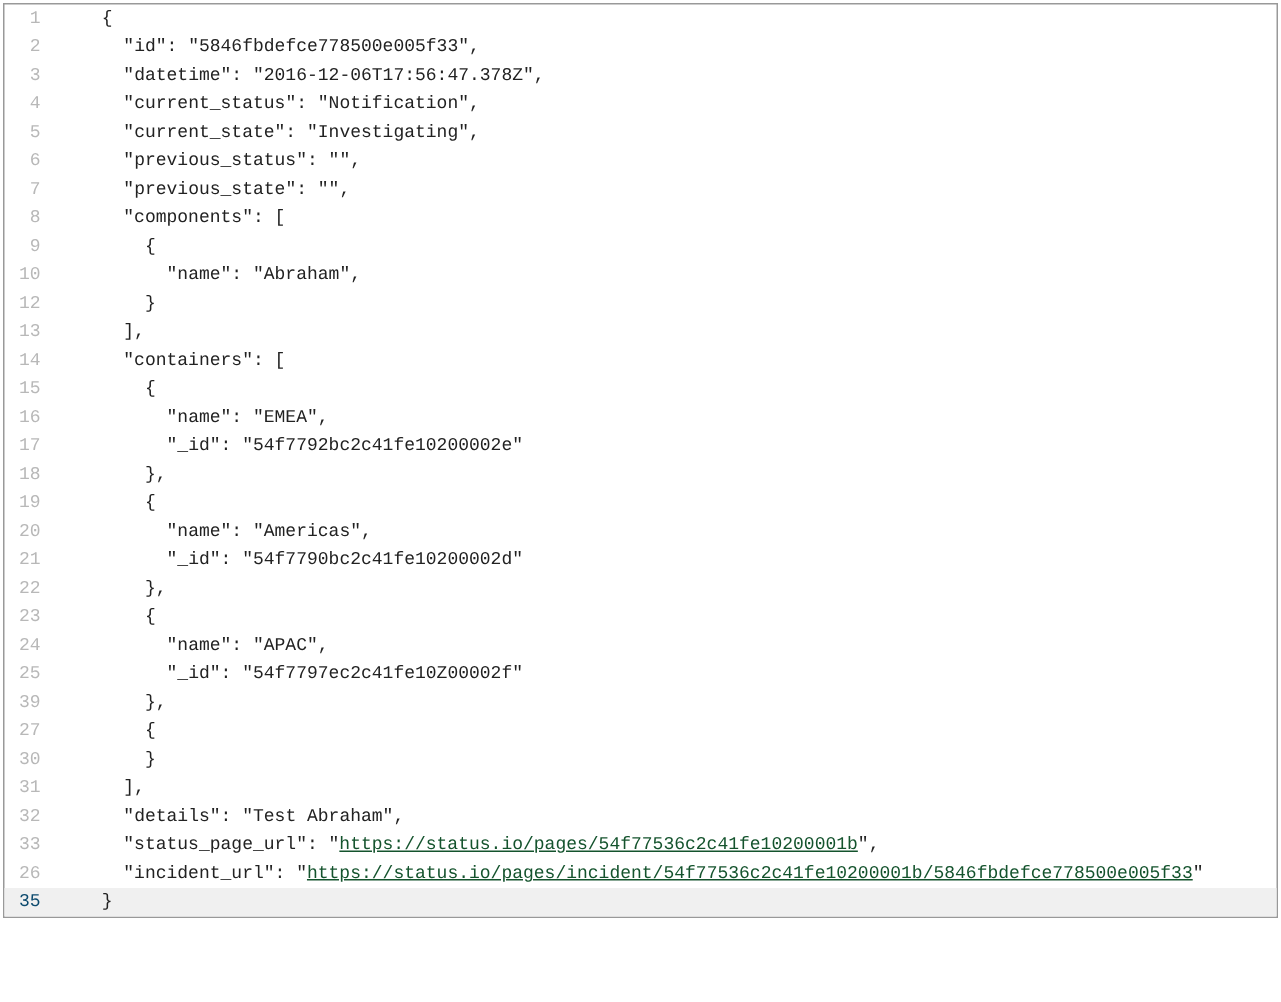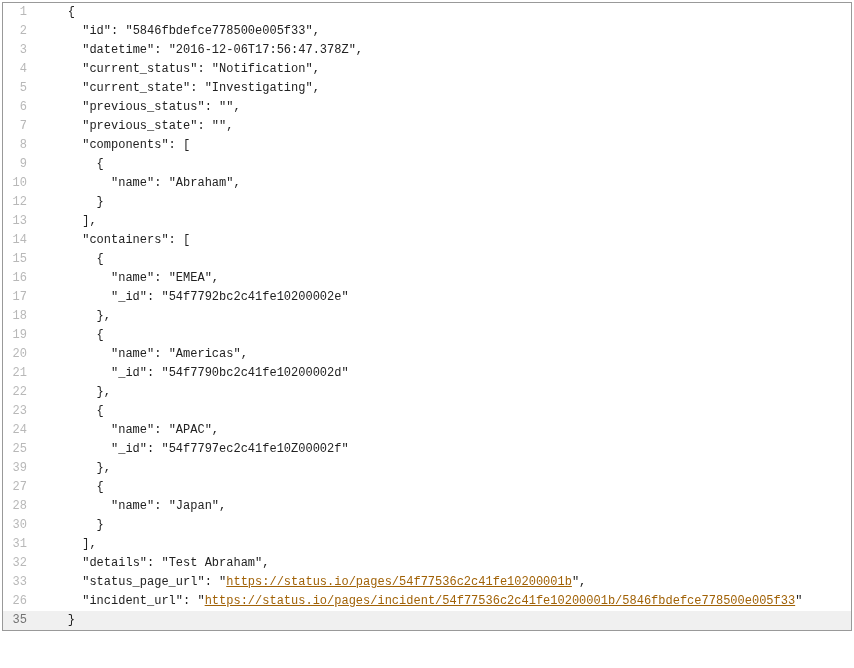--- a/index.html
+++ b/index.html
@@ -21,29 +21,29 @@
     line-height: 19px;
   }
   .gutter {
     width: 32px;
     text-align: right;
     padding-right: 8px;
     color: #b8b8b8;
     flex-shrink: 0;
     user-select: none;
   }
-  .line.active .gutter { color: #737373; }
+  .line.active .gutter { color: #0c4a6e; }
   .line.active { background: #f0f0f0; }
   .code {
     white-space: pre;
     color: #222;
     padding-left: 4px;
   }
   .url {
-    color: #a16207;
+    color: #14532d;
     text-decoration: underline;
     text-decoration-style: solid;
     cursor: pointer;
   }
   .spell {
     text-decoration-style: wavy;
     text-decoration-color: #d14545;
     text-decoration-skip-ink: none;
   }
 </style>
@@ -149,24 +149,20 @@
     </div>
     <div class="line">
       <div class="gutter">39</div>
       <div class="code">        },</div>
     </div>
     <div class="line">
       <div class="gutter">27</div>
       <div class="code">        {</div>
     </div>
     <div class="line">
-      <div class="gutter">28</div>
-      <div class="code">          "<span>name</span>": "<span>Japan</span>",</div>
-    </div>
-    <div class="line">
       <div class="gutter">30</div>
       <div class="code">        }</div>
     </div>
     <div class="line">
       <div class="gutter">31</div>
       <div class="code">      ],</div>
     </div>
     <div class="line">
       <div class="gutter">32</div>
       <div class="code">      "<span>details</span>": "<span>Test Abraham</span>",</div>

